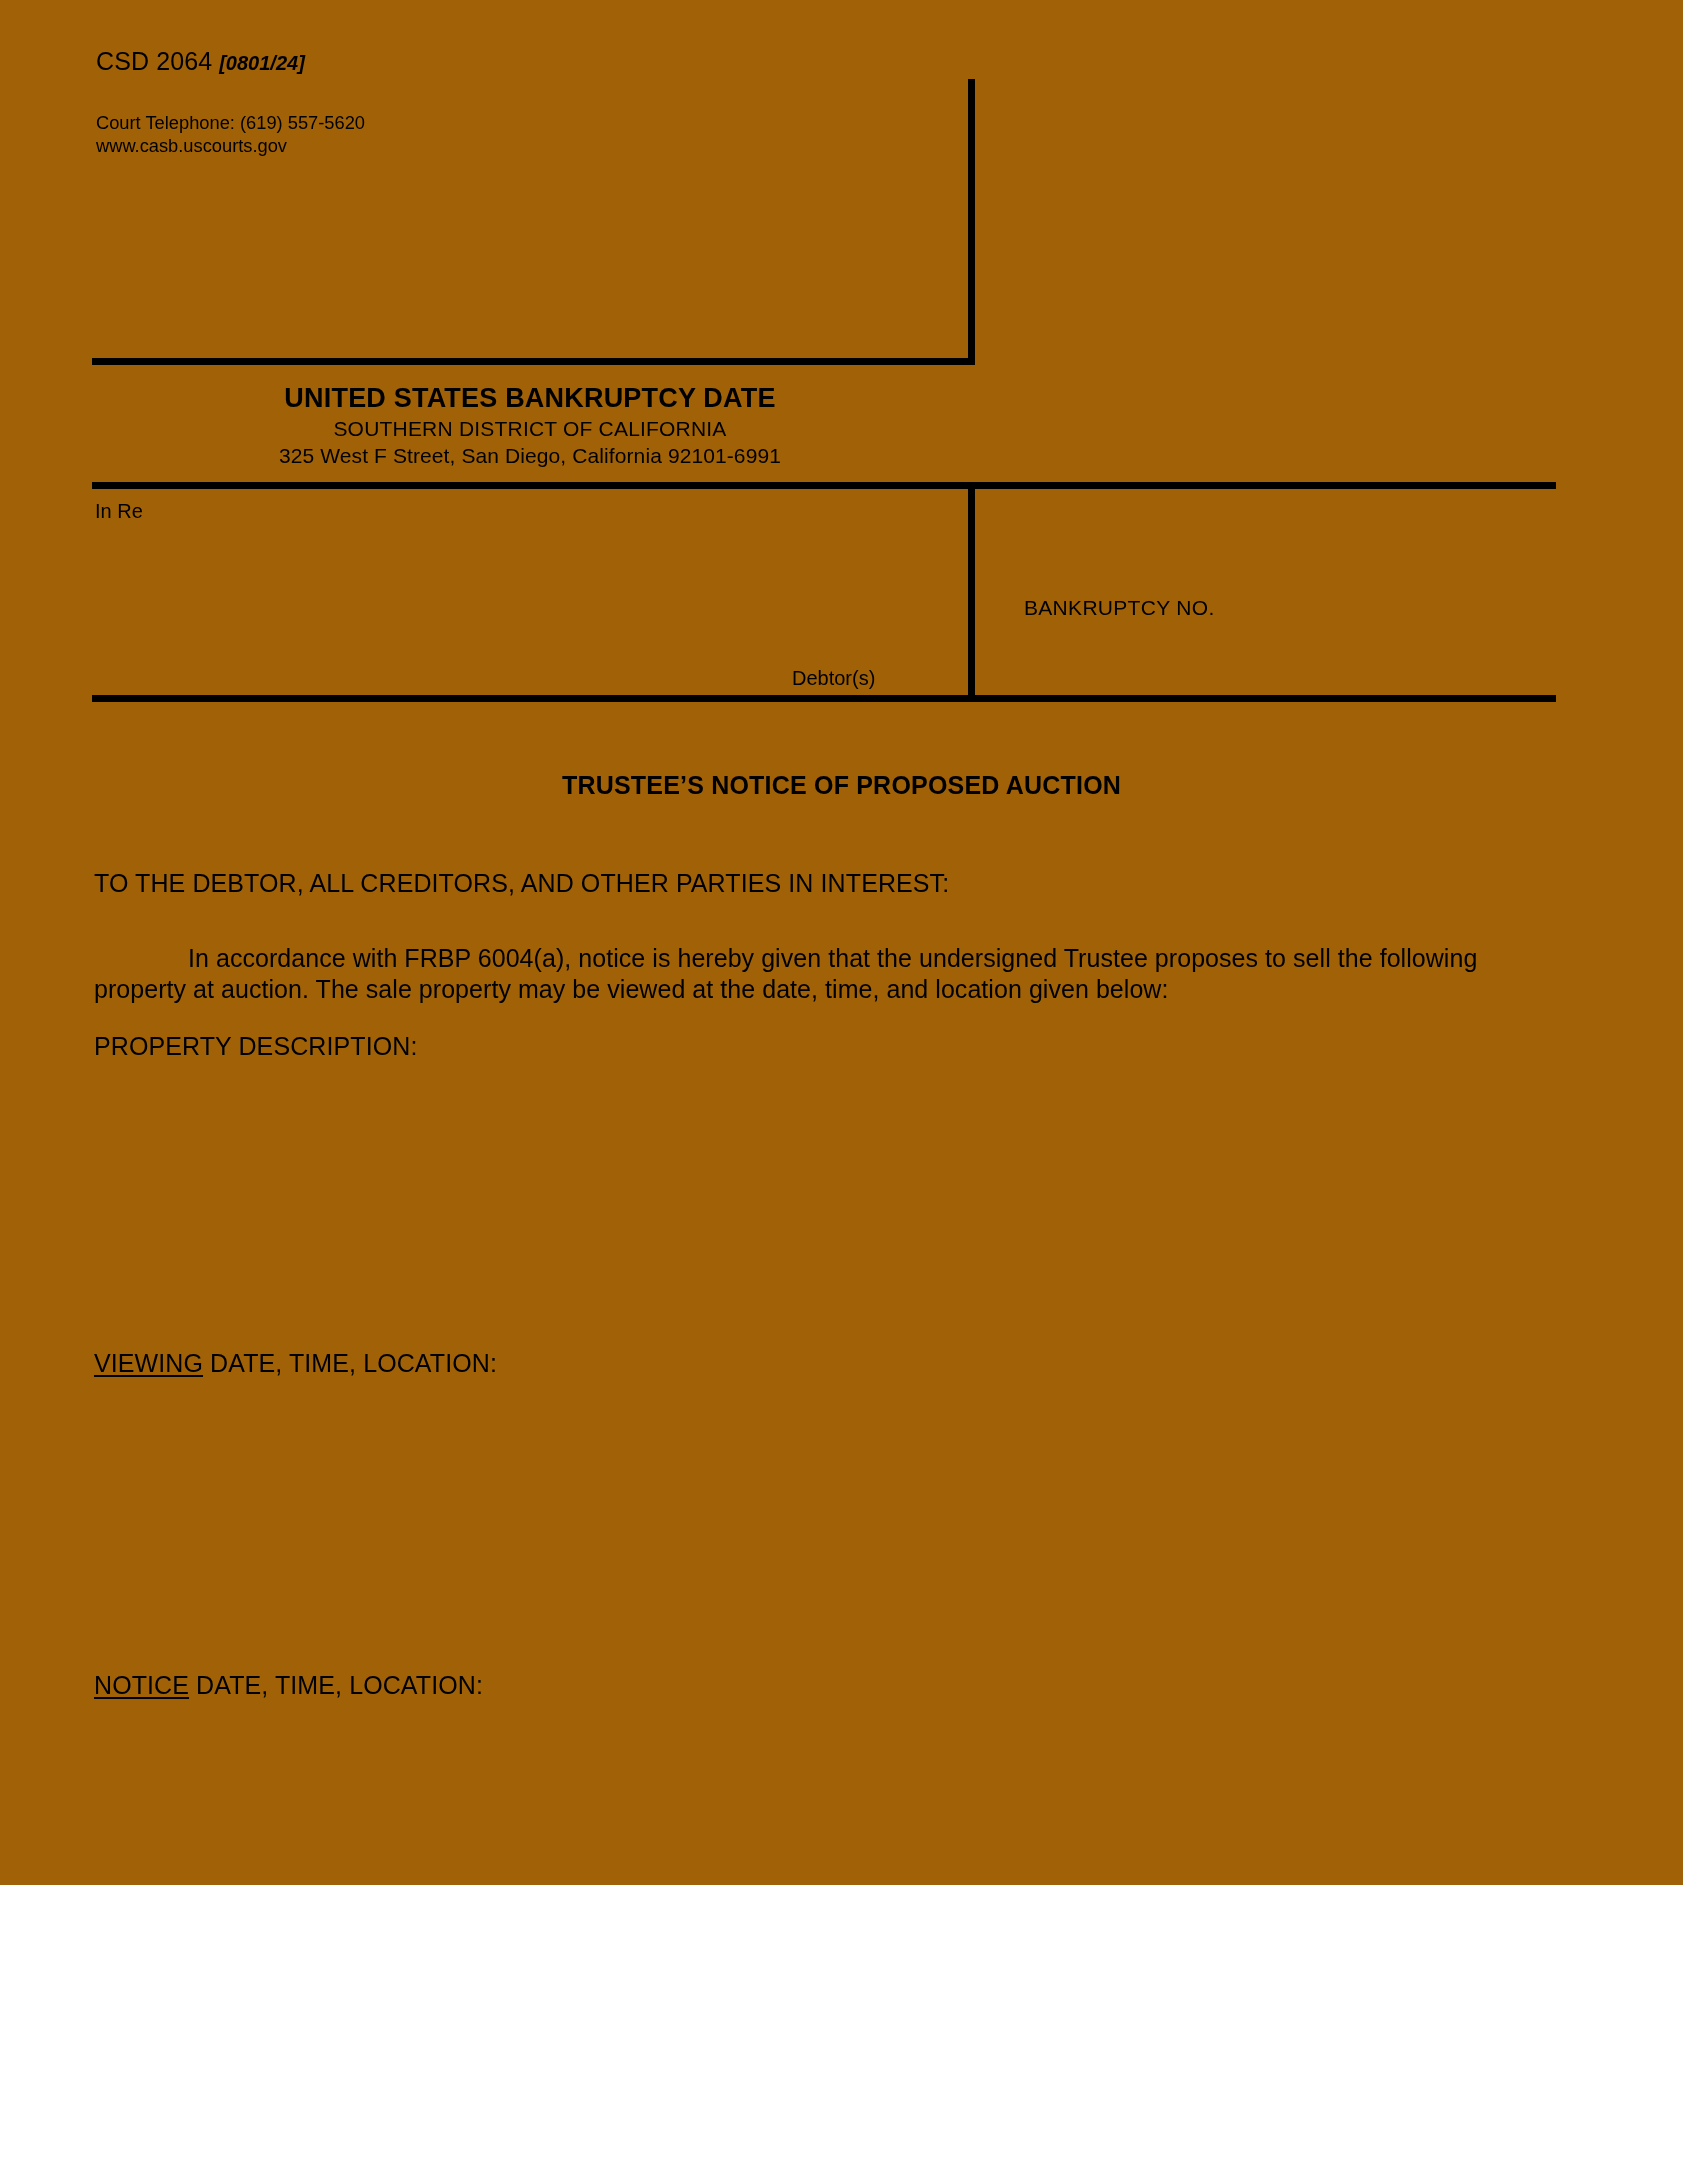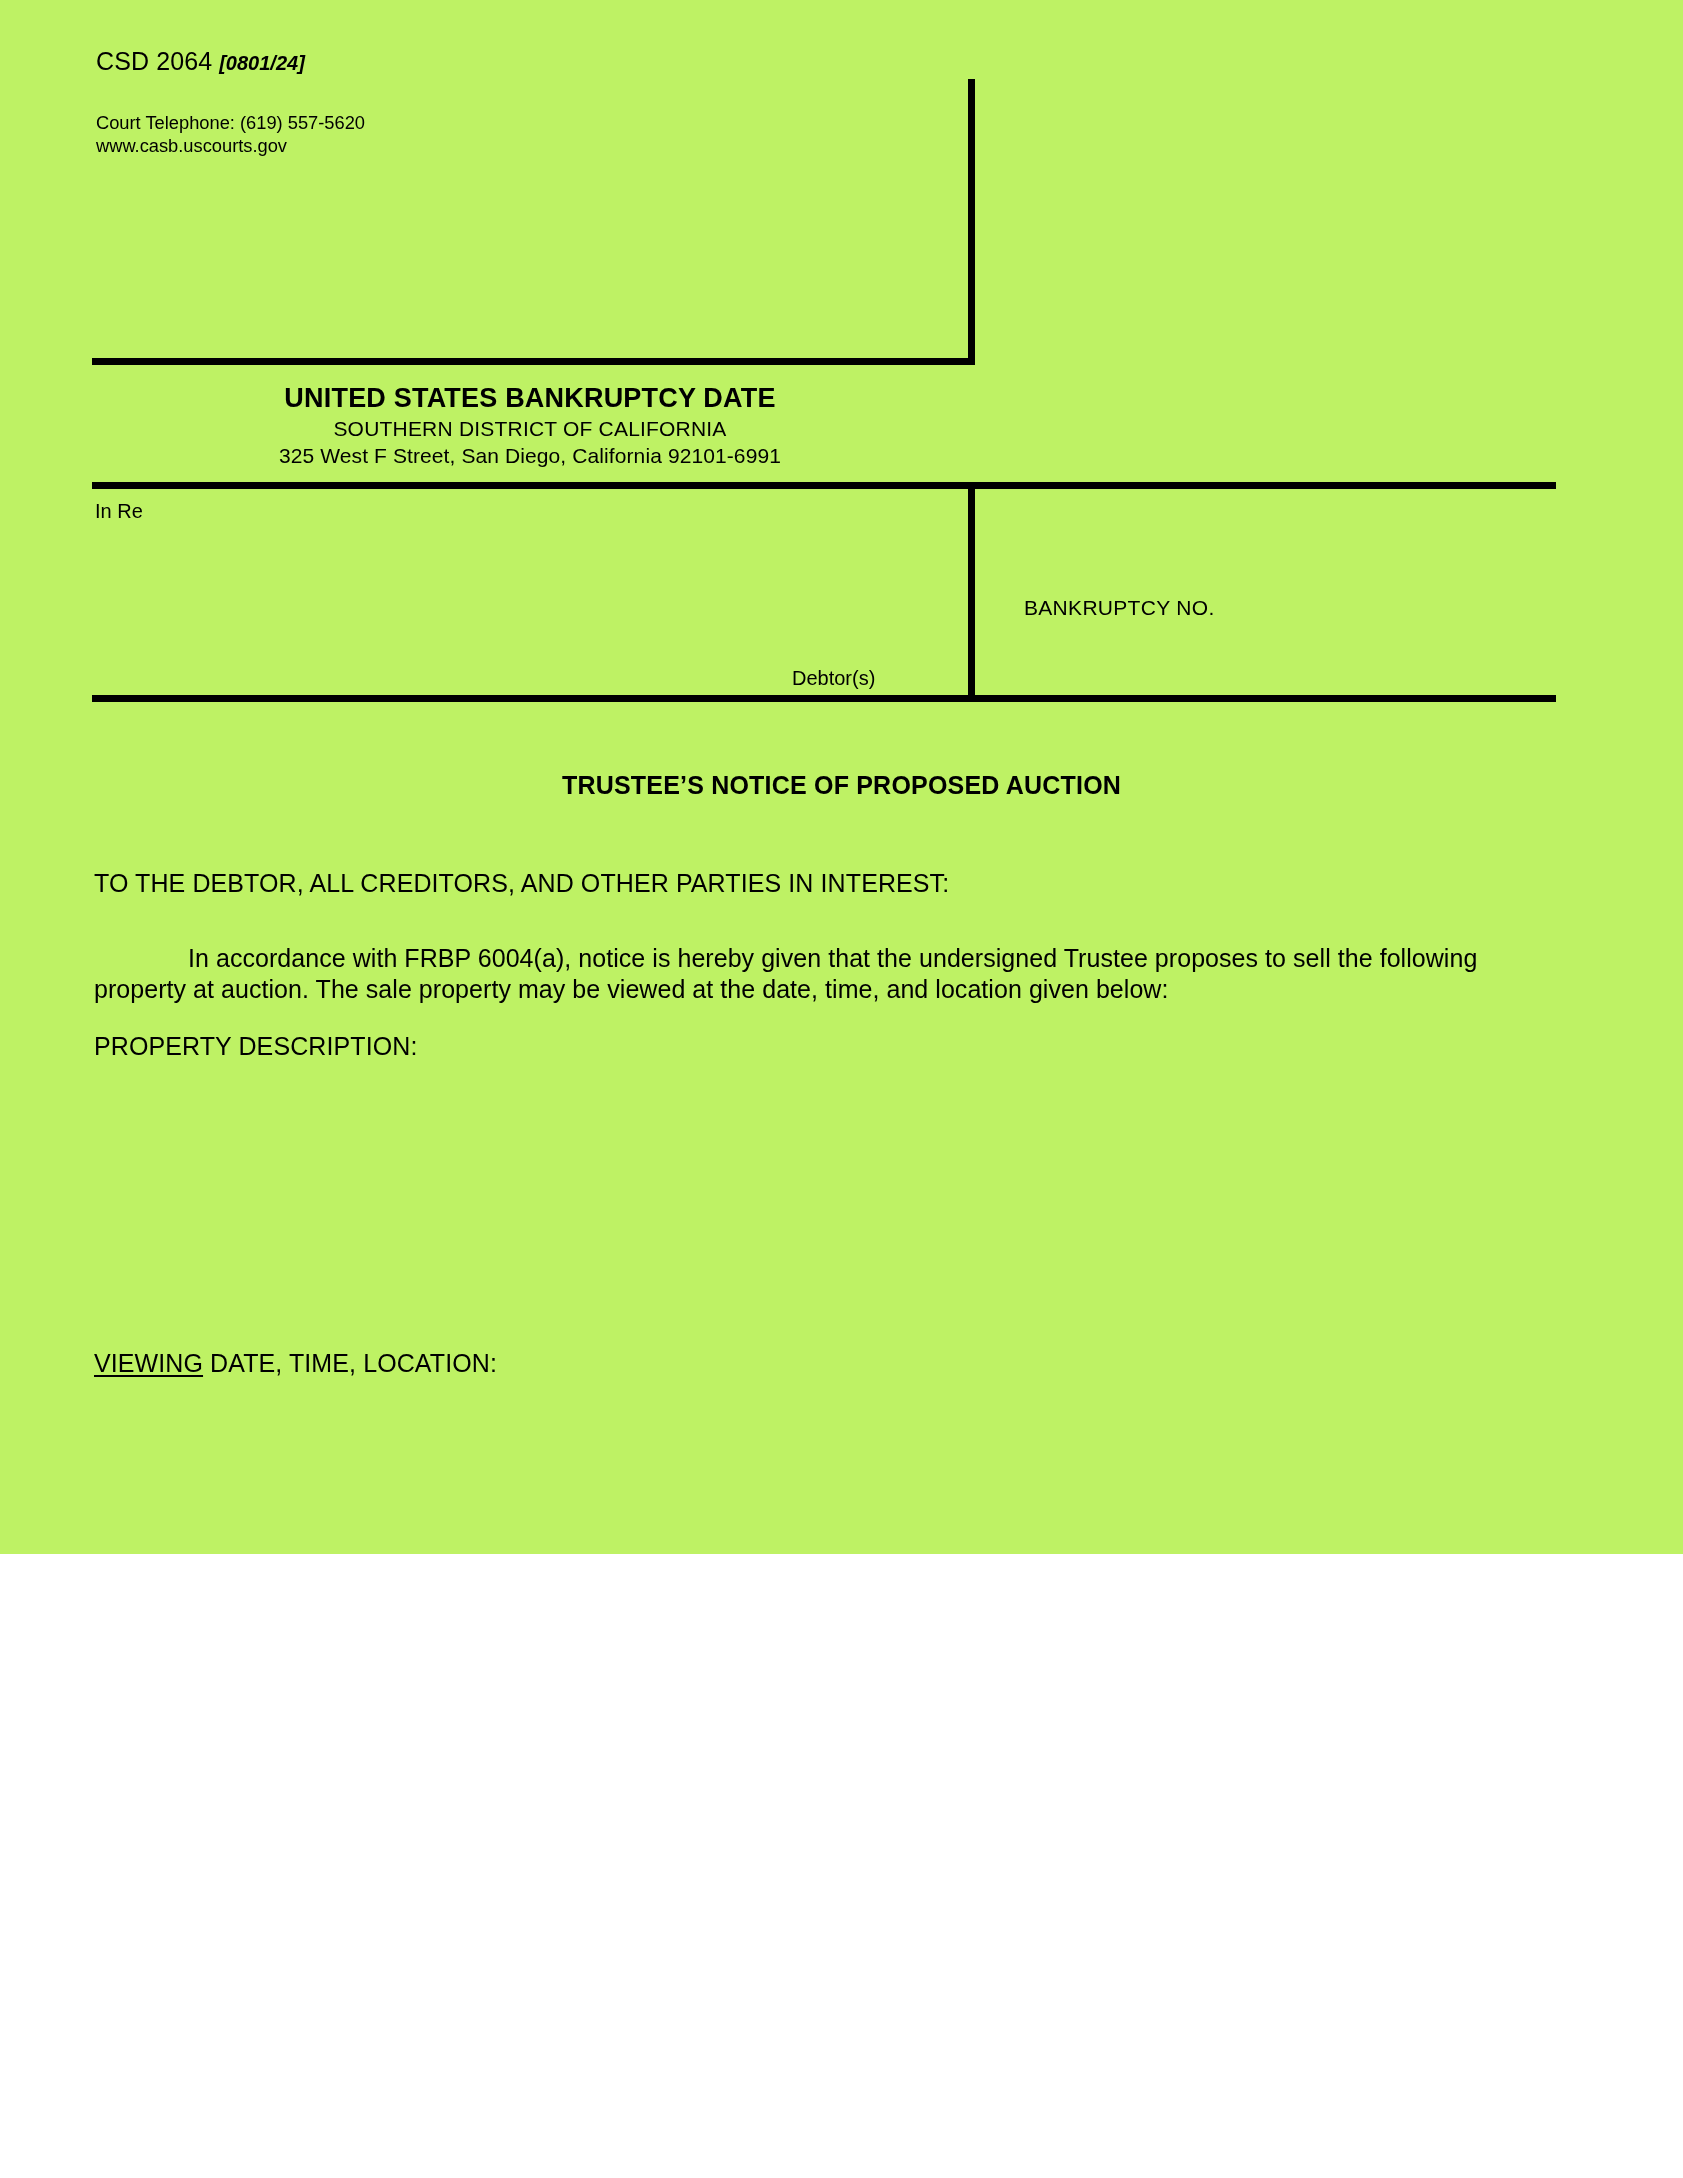--- a/index.html
+++ b/index.html
@@ -9,22 +9,22 @@
     background: #ffffff;
   }
   body {
     font-family: "Liberation Sans", sans-serif;
     color: #000000;
     -webkit-font-smoothing: antialiased;
   }
   .page {
     position: relative;
     width: 1683px;
-    height: 1554px;
-    background: #bef264;
+    height: 1885px;
+    background: #a16207;
     box-sizing: border-box;
     overflow: hidden;
   }
 
   
   .form-id {
     position: absolute;
     left: 96px;
     top: 47px;
     font-size: 25px;
@@ -232,19 +232,19 @@
 
   <div class="section-label label-property">PROPERTY DESCRIPTION:</div>
   <div class="fill-area fill-property"></div>
 
   <div class="section-label label-viewing">
     <span class="u">VIEWING</span><span> DATE, TIME, LOCATION:</span>
   </div>
   <div class="fill-area fill-viewing"></div>
 
   <div class="section-label label-auction">
-    <span class="u">SOUTHERN</span><span> DATE, TIME, LOCATION:</span>
+    <span class="u">NOTICE</span><span> DATE, TIME, LOCATION:</span>
   </div>
   <div class="fill-area fill-auction"></div>
 
 
 </div>
 
 
 </body></html>

